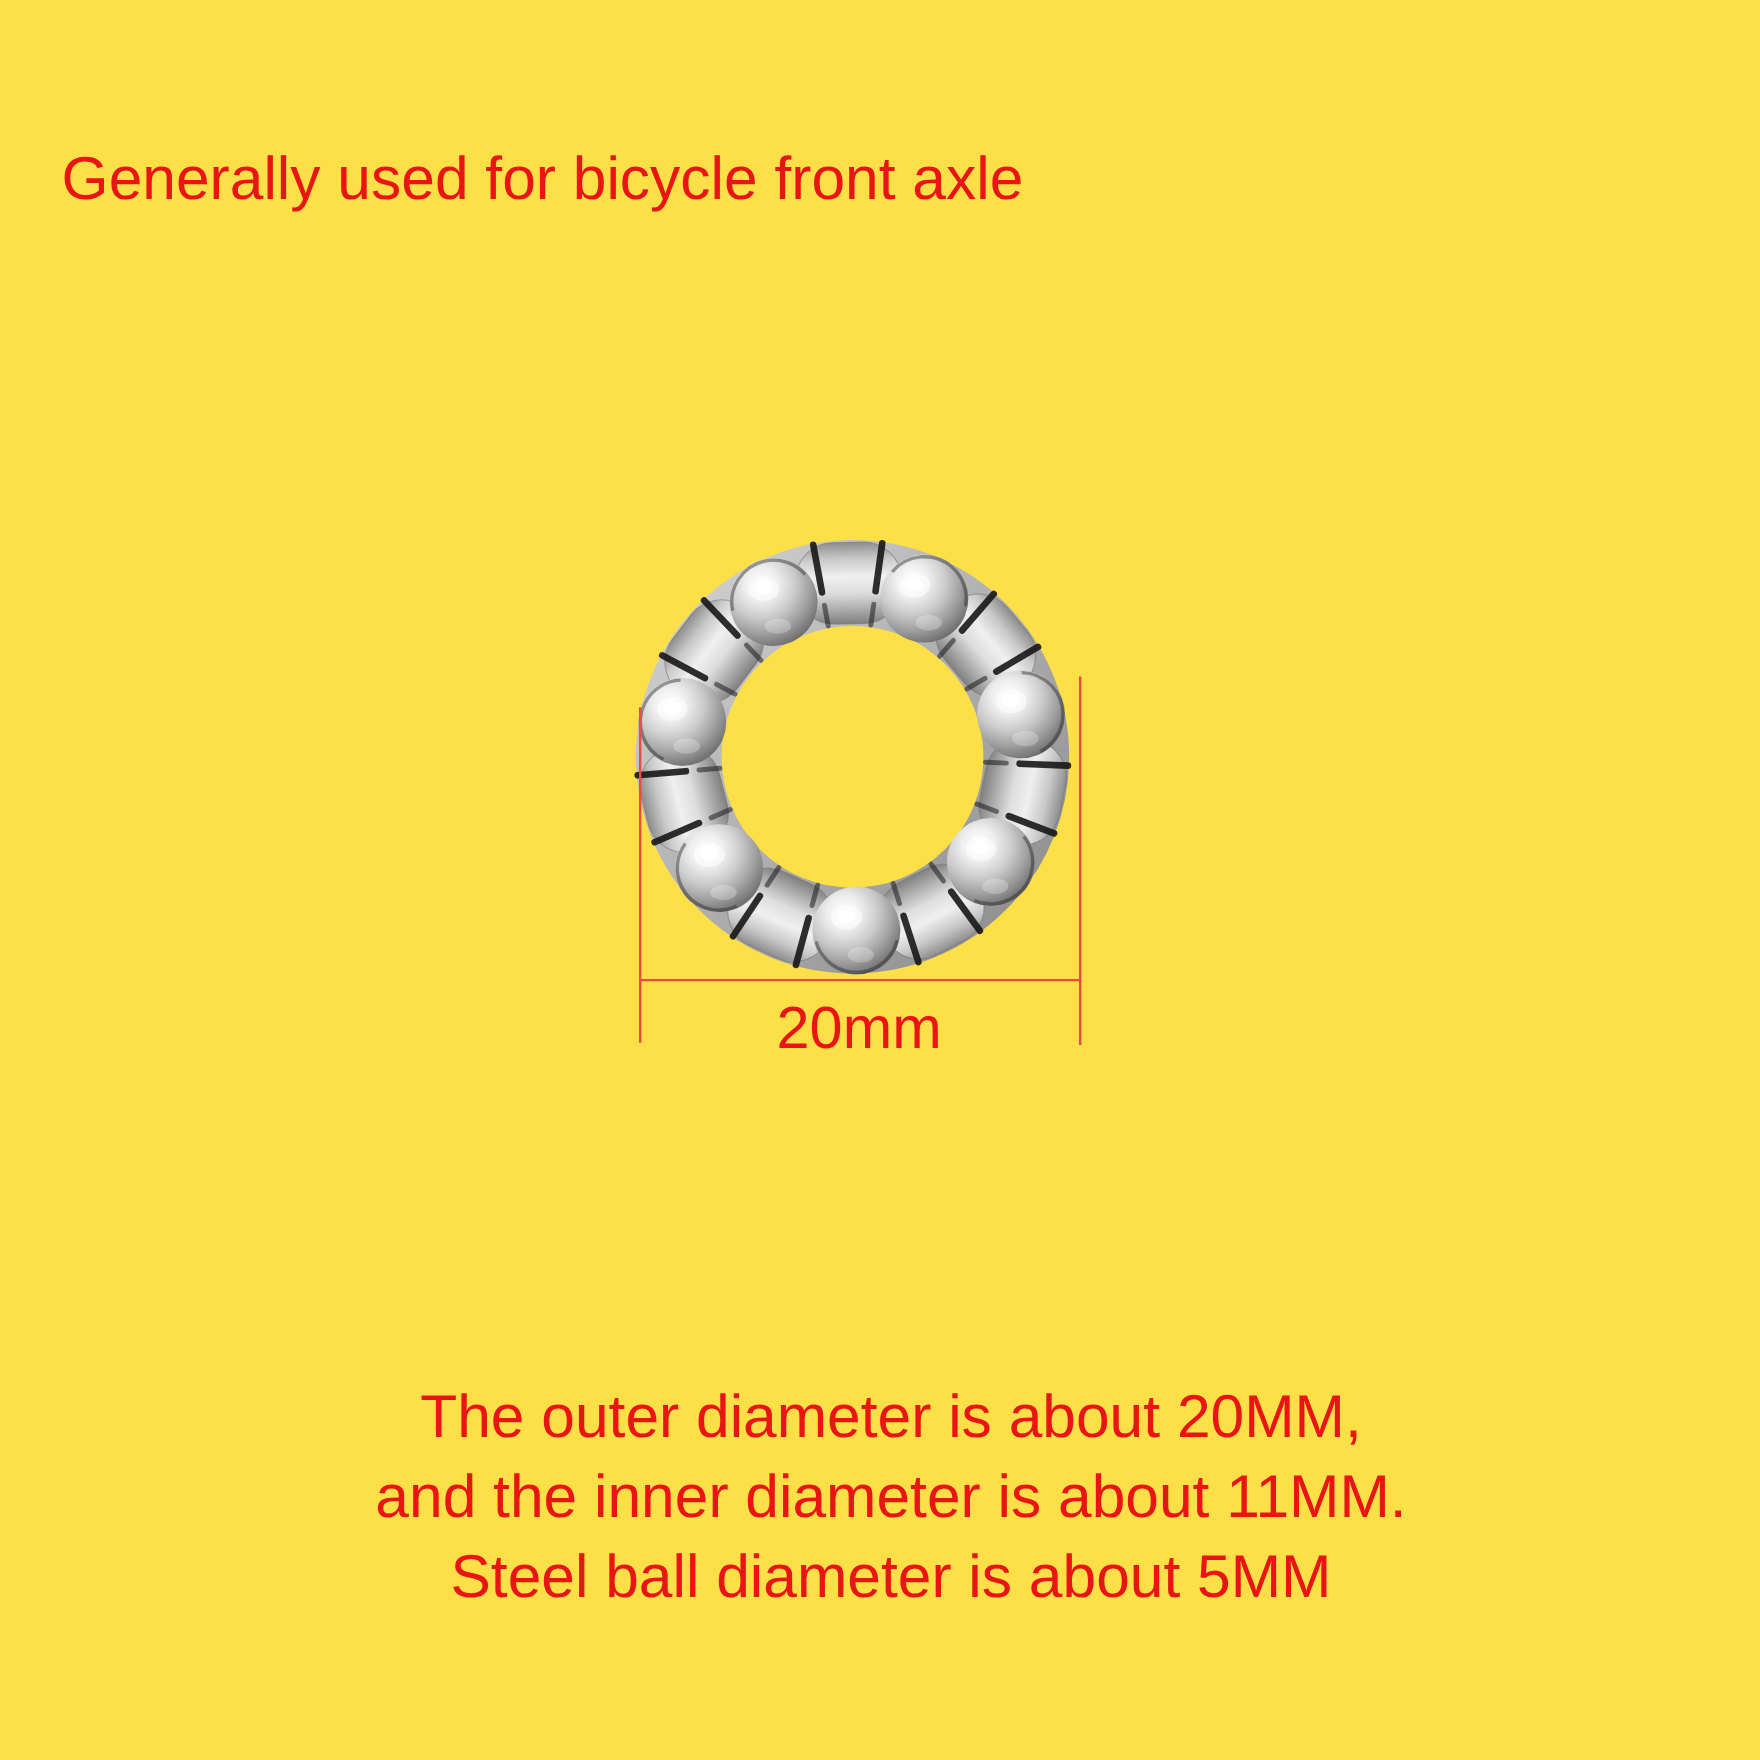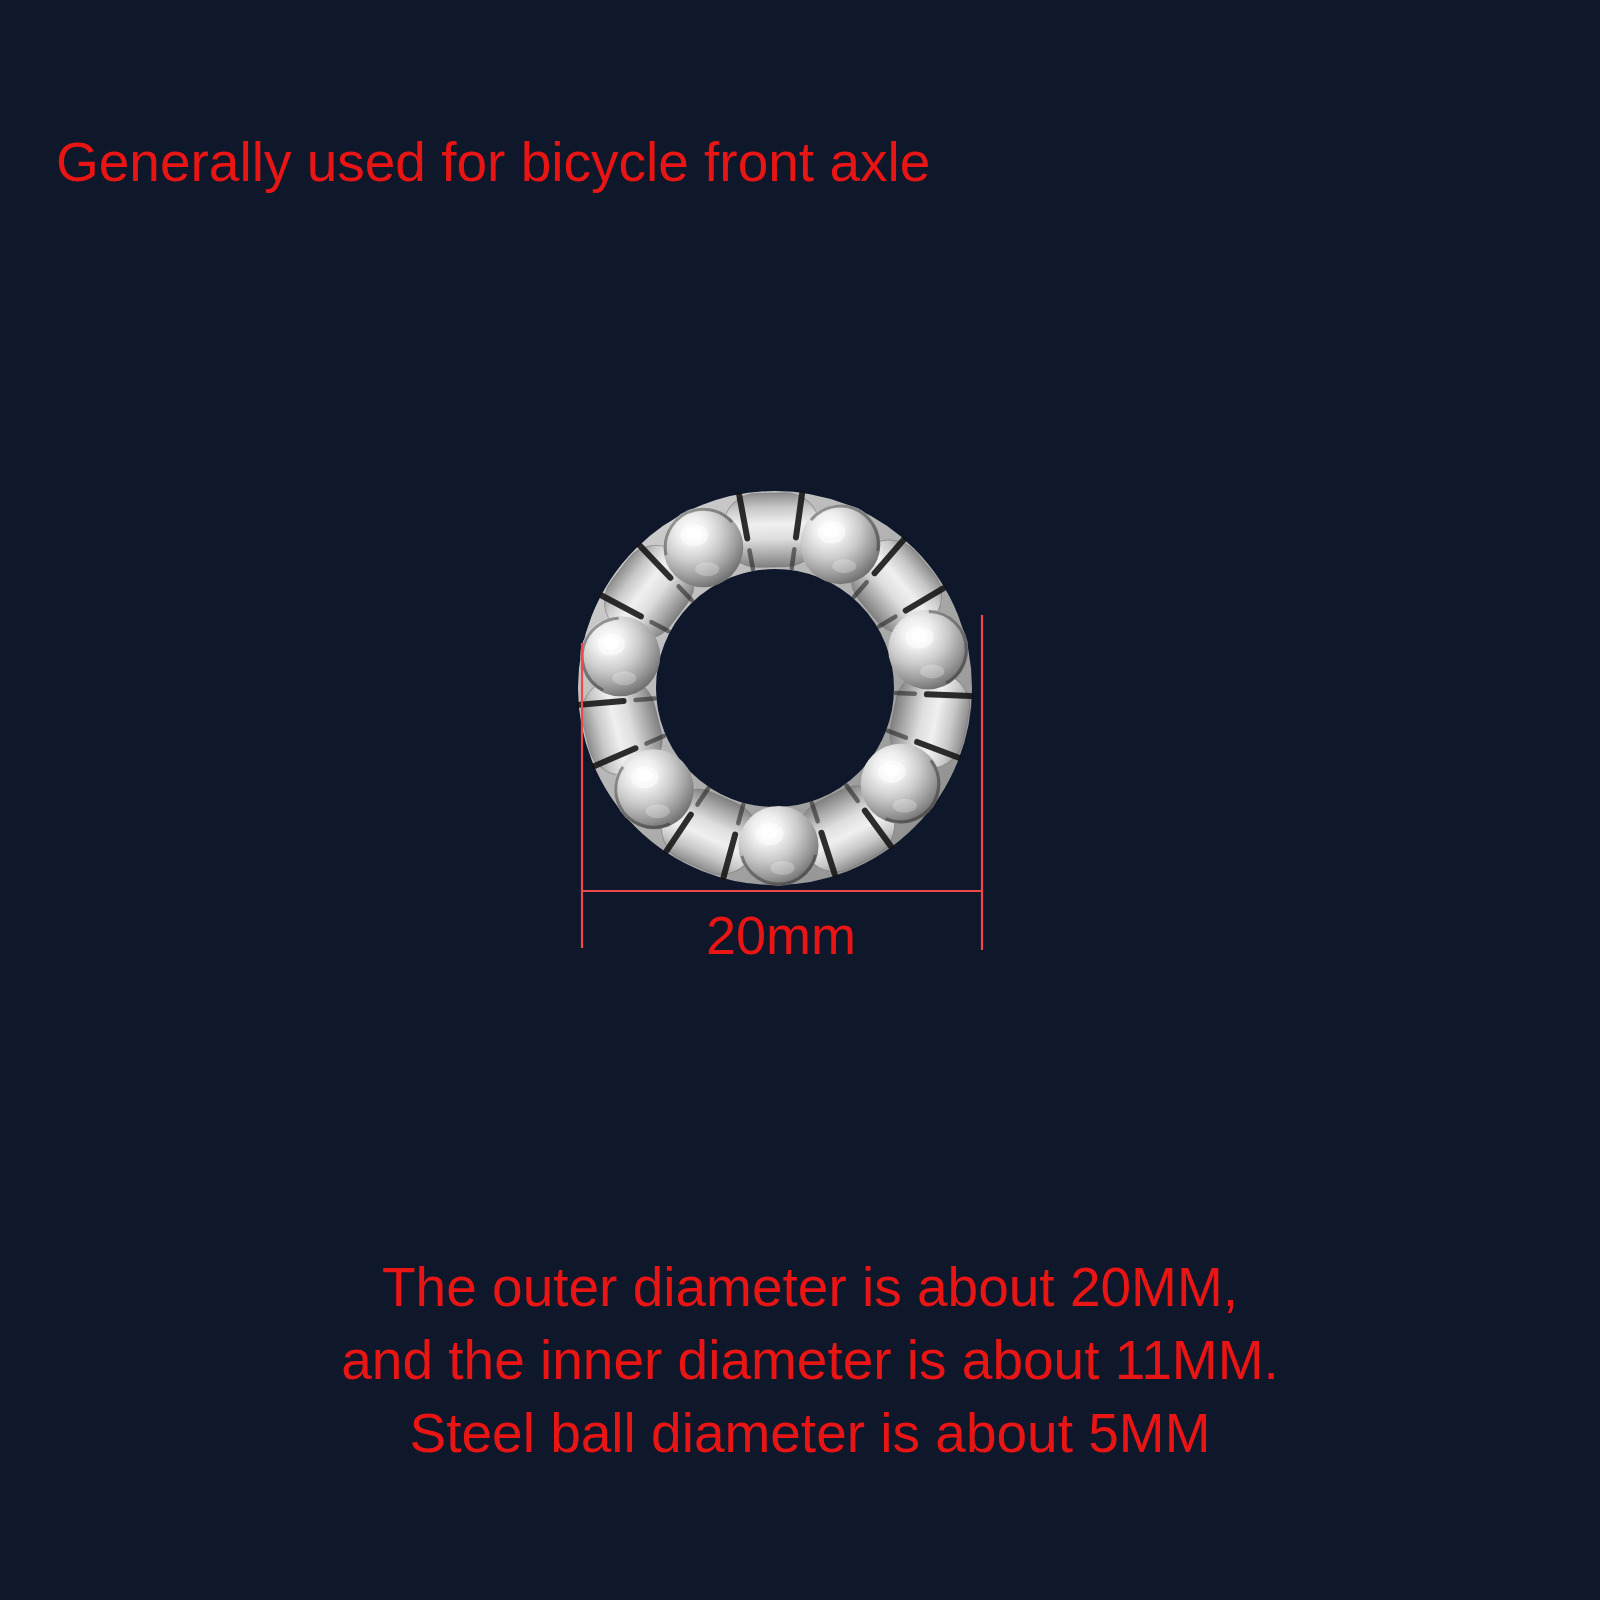--- a/index.html
+++ b/index.html
@@ -44,21 +44,21 @@
     position:absolute;
     left:10px;top:1251px;
     width:1600px;
     text-align:center;
     font-size:55px;line-height:73px;
   }
 </style>
 </head>
 <body>
 
-<div class="canvas" style="--accent: #e91515; --dimline: #ec4a4a; background: #0f172a;">
+<div class="canvas" style="--accent: #e91515; --dimline: #ec4a4a; background: #fde047;">
 
   <div class="top-caption red-text">Generally used for bicycle front axle</div>
 
   <svg class="bearing-svg" viewBox="0 0 440 440">
     <defs>
       <radialGradient id="ballGrad" cx="0.36" cy="0.30" r="0.85">
         <stop offset="0" stop-color="#ffffff"></stop>
         <stop offset="0.22" stop-color="#efefef"></stop>
         <stop offset="0.45" stop-color="#cbcbcb"></stop>
         <stop offset="0.66" stop-color="#9f9f9f"></stop>

